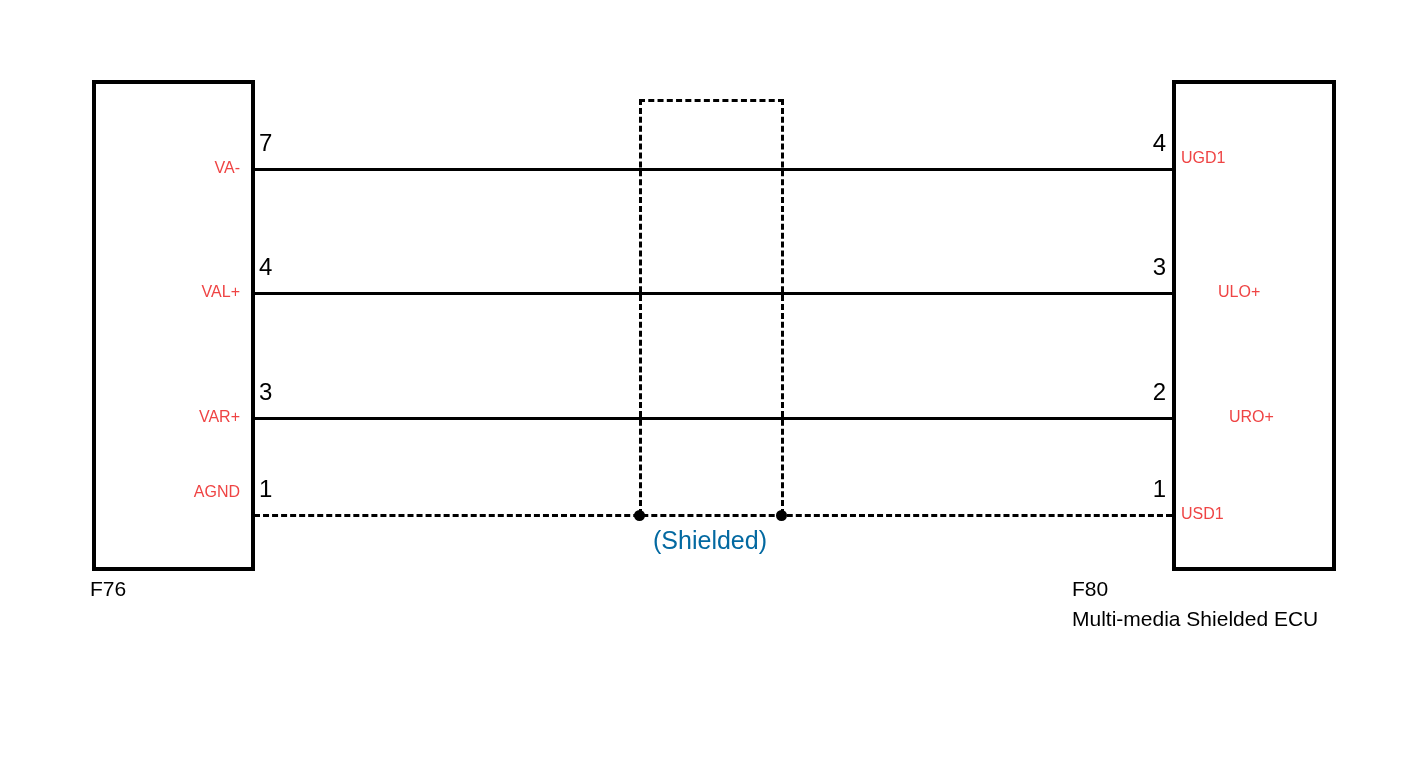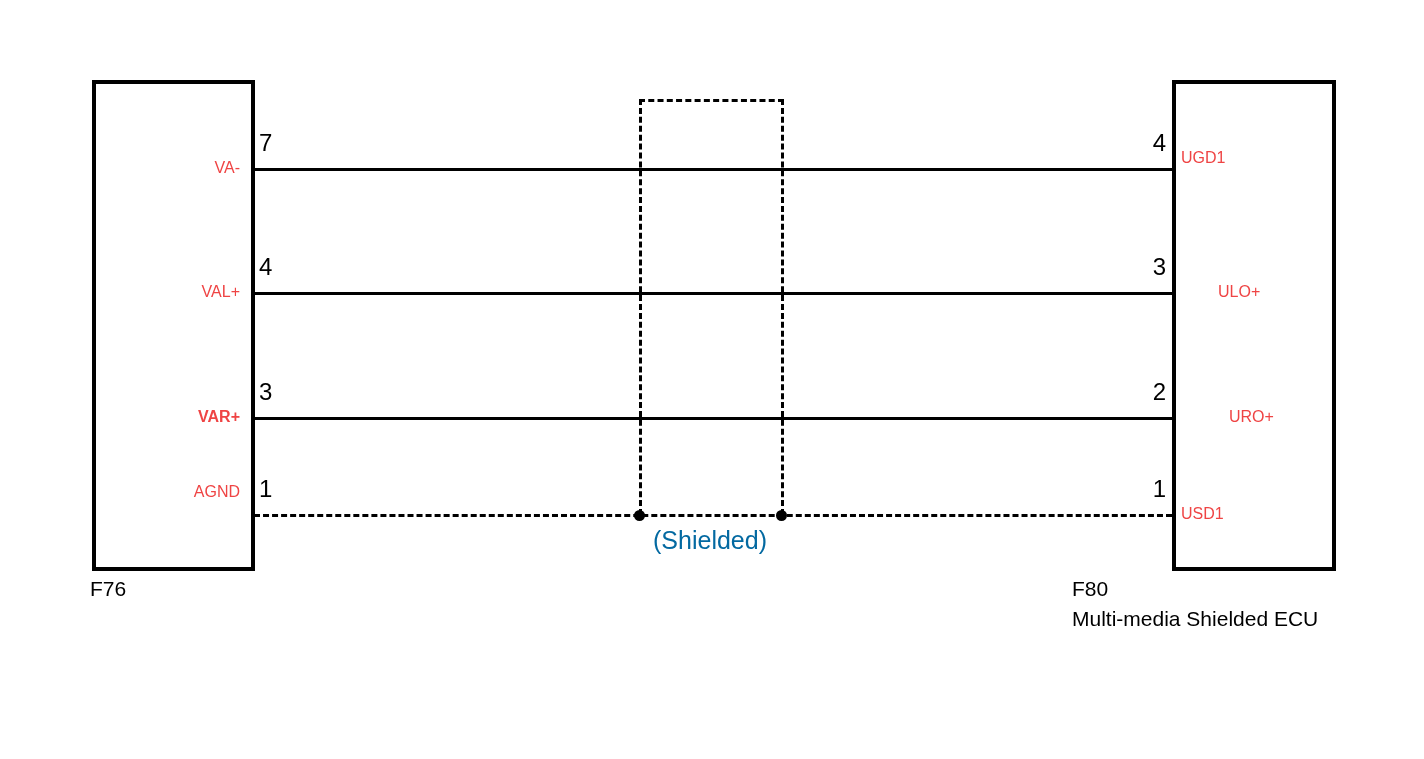--- a/index.html
+++ b/index.html
@@ -108,21 +108,21 @@
   <div class="shield-side" style="left:639px; top:99px;  height:416px;"></div>
   <div class="shield-side" style="left:781px; top:99px;  height:416px;"></div>
   <div class="junction-dot" style="left:634px; top:510px;"></div>
   <div class="junction-dot" style="left:776px; top:510px;"></div>
   <div class="shield-note" style="left:710px; top:528px;">(Shielded)</div>
 
   <div id="box-left" class="conn-box"></div>
 
   <div class="lbl pin-name-left" style="left:60px; top:168px; width:180px;">VA-</div>
   <div class="lbl pin-name-left" style="left:60px; top:292px; width:180px;">VAL+</div>
-  <div class="lbl pin-name-left" style="left:60px; top:417px; width:180px;font-weight:bold;">VAR+</div>
+  <div class="lbl pin-name-left" style="left:60px; top:417px; width:180px;">VAR+</div>
   <div class="lbl pin-name-left" style="left:60px; top:492px; width:180px;">AGND</div>
 
   <div class="pin-num pin-num-left" style="left:259px; top:131px;">7</div>
   <div class="pin-num pin-num-left" style="left:259px; top:255px;">4</div>
   <div class="pin-num pin-num-left" style="left:259px; top:380px;">3</div>
   <div class="pin-num pin-num-left" style="left:259px; top:477px;">1</div>
 
   <div id="box-right" class="conn-box"></div>
 
   <div class="lbl pin-name-right" style="left:1181px; top:158px;text-align:right;">UGD1</div>

